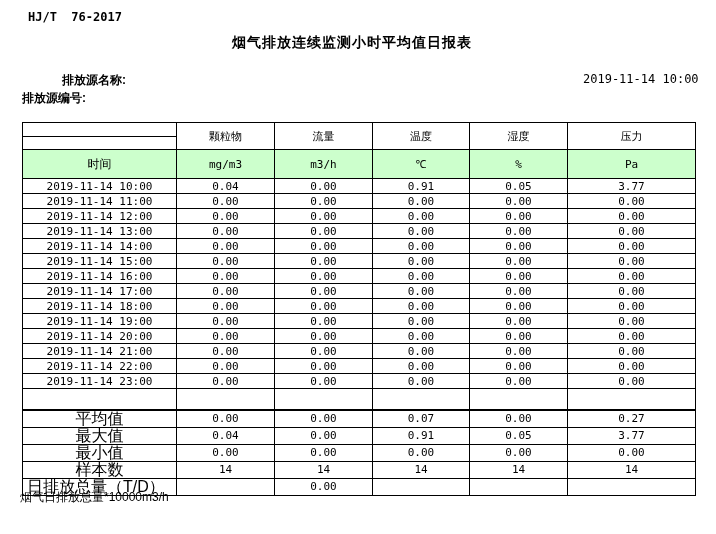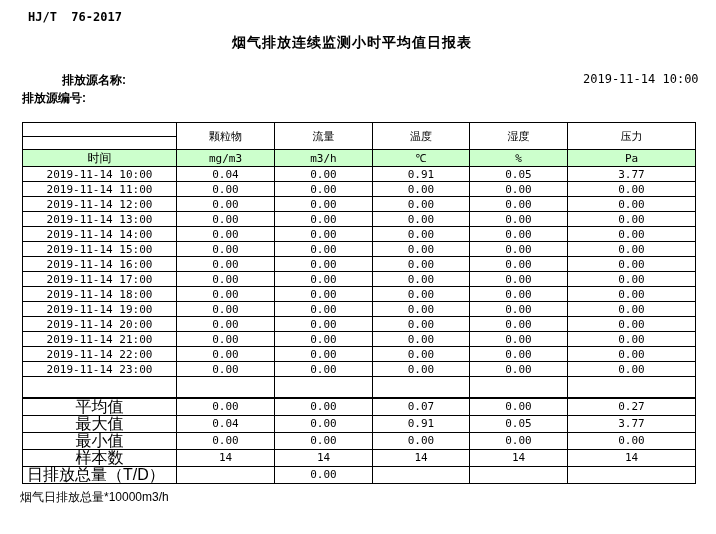--- a/index.html
+++ b/index.html
@@ -39,21 +39,21 @@
     font-weight: normal;
     font-size: 11px;
     line-height: 1;
     overflow: hidden;
     white-space: nowrap;
   }
   tr.hrow1 td, tr.hrow1 th { height: 14px; }
   tr.hrow2 td { height: 13px; }
   th.col-head { font-size: 12px; margin-left: 32px; }
   tr.unit-row td {
-    height: 17px;
+    height: 29px;
     background: var(--unit-bg, #ccffcc);
     font-family: "DejaVu Sans Mono", monospace;
   }
   tr.unit-row td.time-head { font-family: "Liberation Sans", sans-serif; font-size: 12px; }
   tr.data-row td { height: 15px; font-family: "DejaVu Sans Mono", monospace; }
   tr.spacer-row td { height: 21px; border-bottom: 2px solid #000; }
   tr.summary-row td { height: 15px; font-family: "DejaVu Sans Mono", monospace; }
   tr.summary-row td.sum-label { font-family: "Liberation Sans", sans-serif; font-size: 16px; }
   tr.summary-row td.sum-label.left { text-align: left; padding-left: 4px; }
 

